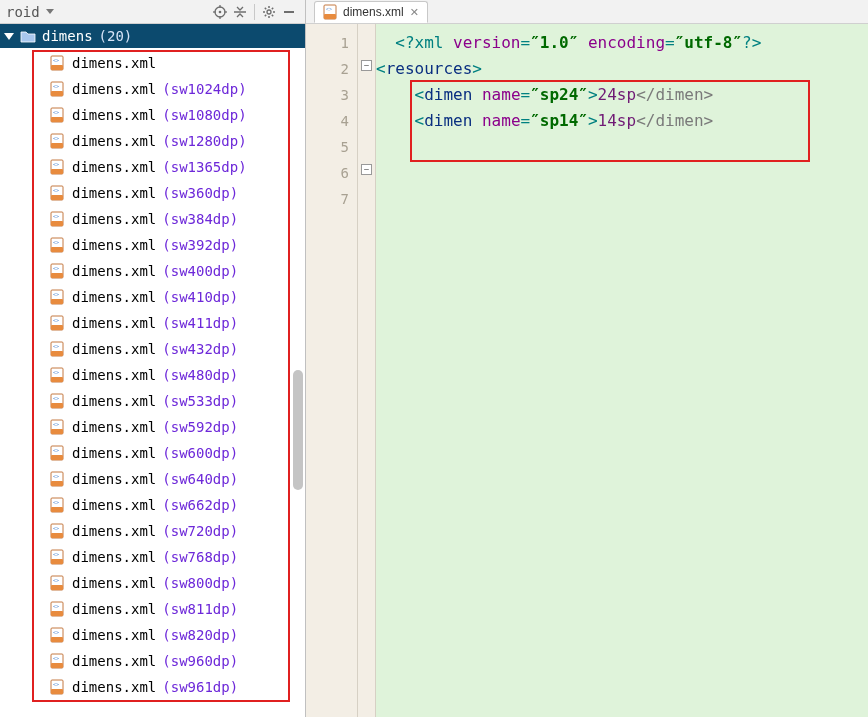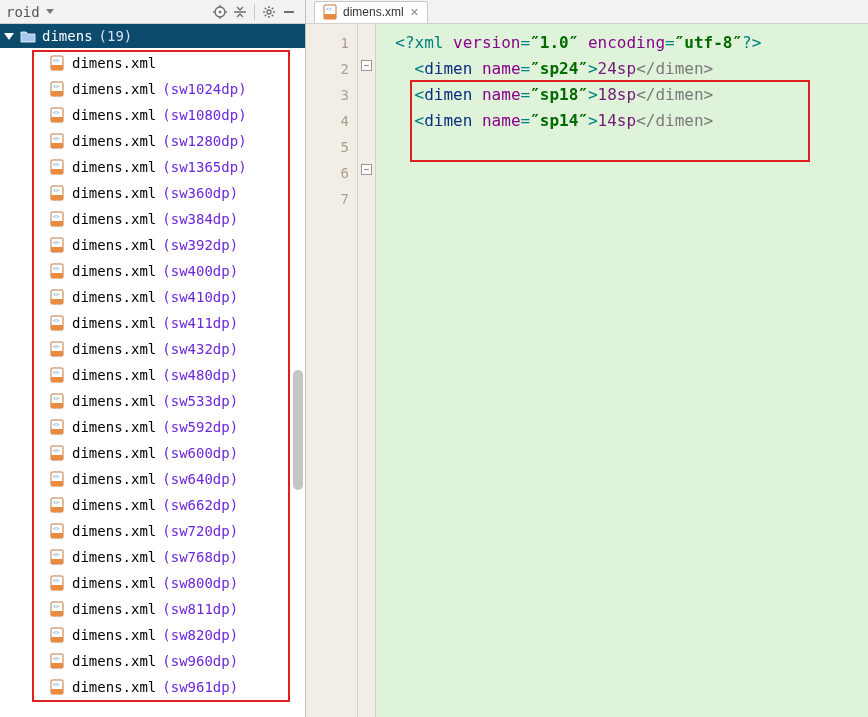--- a/index.html
+++ b/index.html
@@ -243,21 +243,21 @@
   </div>
 
   <div class="folder-bar">
     <span class="tri"></span>
     <span class="folder-icon">
       <svg width="16" height="14" viewBox="0 0 16 14">
           <path d="M1 3 L6 3 L8 5 L15 5 L15 13 L1 13 Z" fill="#a8c7ee" stroke="#fff" stroke-width="0.8"></path>
         </svg>
     </span>
     <span class="fname">dimens</span>
-    <span class="fcount">(19)</span>
+    <span class="fcount">(20)</span>
   </div>
 
   <div class="tree" id="tree">
     <div class="redbox" id="tree-redbox" style="height: 652px;"></div>
 
   <div class="tree-row">
         <span class="ficon">
           <svg width="14" height="16" viewBox="0 0 14 16">
             <rect x="1" y="1" width="12" height="14" rx="1" fill="#fff" stroke="#c47840"></rect>
             <rect x="1" y="10" width="12" height="5" rx="1" fill="#e88b3e"></rect>
@@ -560,19 +560,19 @@
         <div class="ln">6</div>
         <div class="ln">7</div>
       </div>
     <div class="foldcol">
       <div class="fm" style="top:36px">−</div>
       <div class="fm" style="top:140px">−</div>
     </div>
     <div class="code" id="code">
       <div class="redbox2" id="code-redbox" style="left: 34px; top: 56px; width: 400px; height: 82px;"></div>
     <div class="line">  <span class="t-decl">&lt;?xml </span><span class="t-attr">version</span><span class="t-punc">=</span><span class="t-str">″1.0″</span><span class="t-attr"> encoding</span><span class="t-punc">=</span><span class="t-str">″utf-8″</span><span class="t-decl">?&gt;</span></div>
+        <div class="line"><span class="t-punc">&lt;</span><span class="t-tag">resources</span><span class="t-punc">&gt;</span></div>
         <div class="line">    <span class="t-punc">&lt;</span><span class="t-tag">dimen</span><span class="t-punc"> </span><span class="t-attr">name</span><span class="t-punc">=</span><span class="t-str">″sp24″</span><span class="t-punc">&gt;</span><span class="t-text">24sp</span><span class="t-close">&lt;/dimen&gt;</span></div>
-        <div class="line">    <span class="t-punc">&lt;</span><span class="t-tag">dimen</span><span class="t-punc"> </span><span class="t-attr">name</span><span class="t-punc">=</span><span class="t-str">″sp18″</span><span class="t-punc">&gt;</span><span class="t-text">18sp</span><span class="t-close">&lt;/dimen&gt;</span></div>
         <div class="line">    <span class="t-punc">&lt;</span><span class="t-tag">dimen</span><span class="t-punc"> </span><span class="t-attr">name</span><span class="t-punc">=</span><span class="t-str">″sp14″</span><span class="t-punc">&gt;</span><span class="t-text">14sp</span><span class="t-close">&lt;/dimen&gt;</span></div>
         <div class="line"></div>
       </div>
   </div>
 </div>
 
 </body></html>

